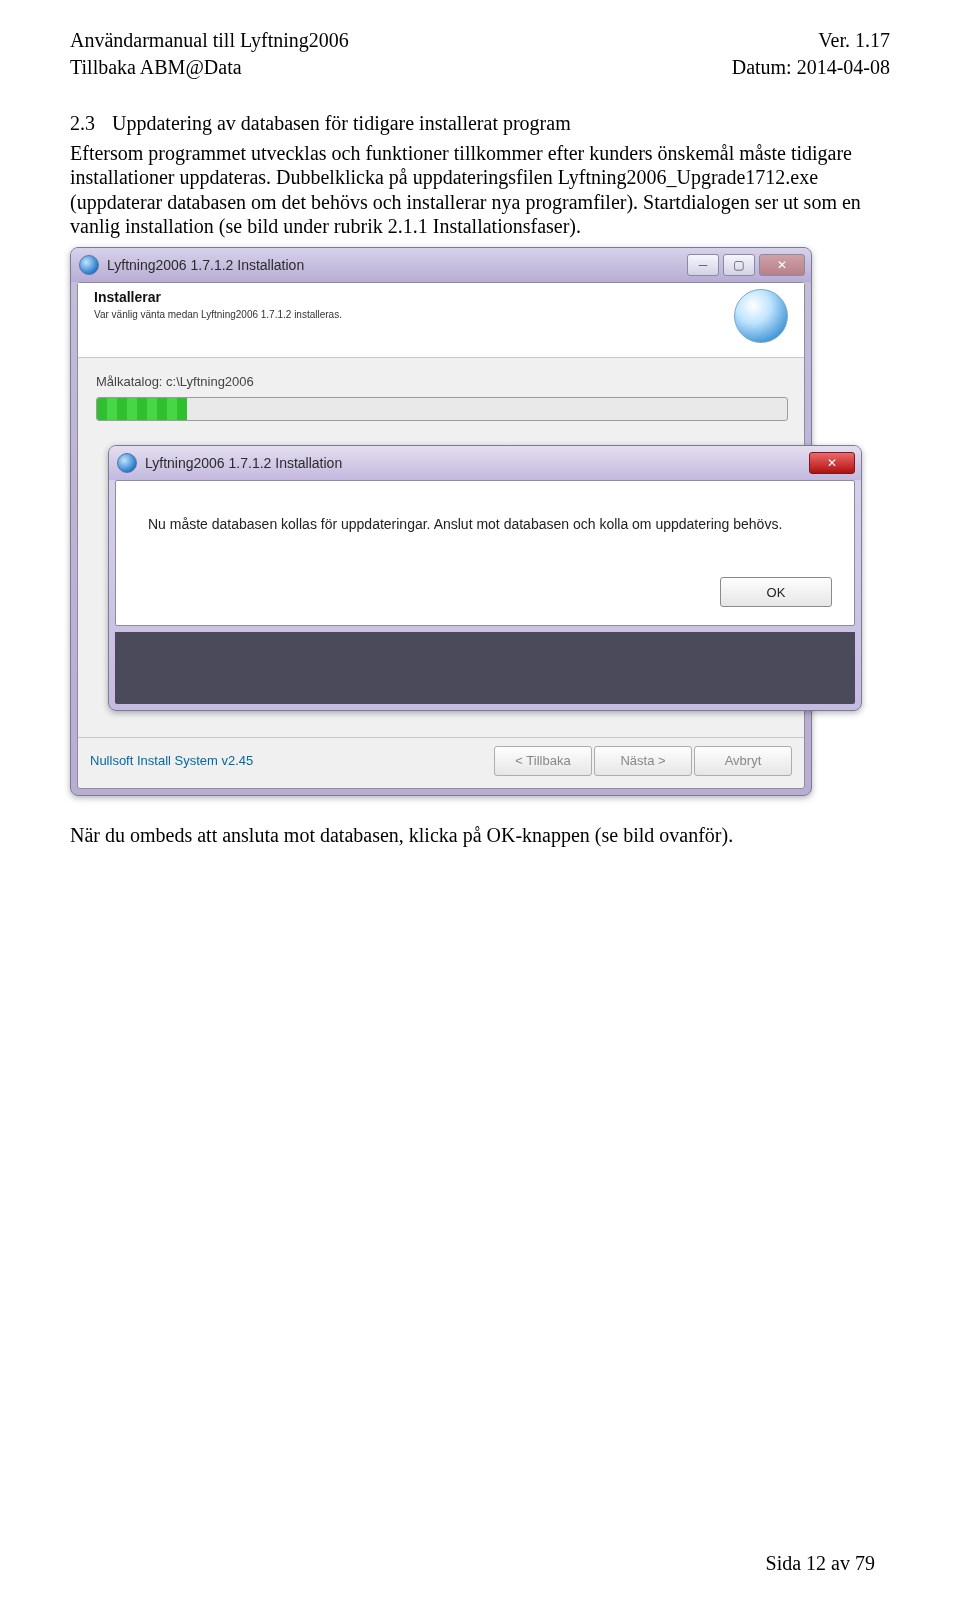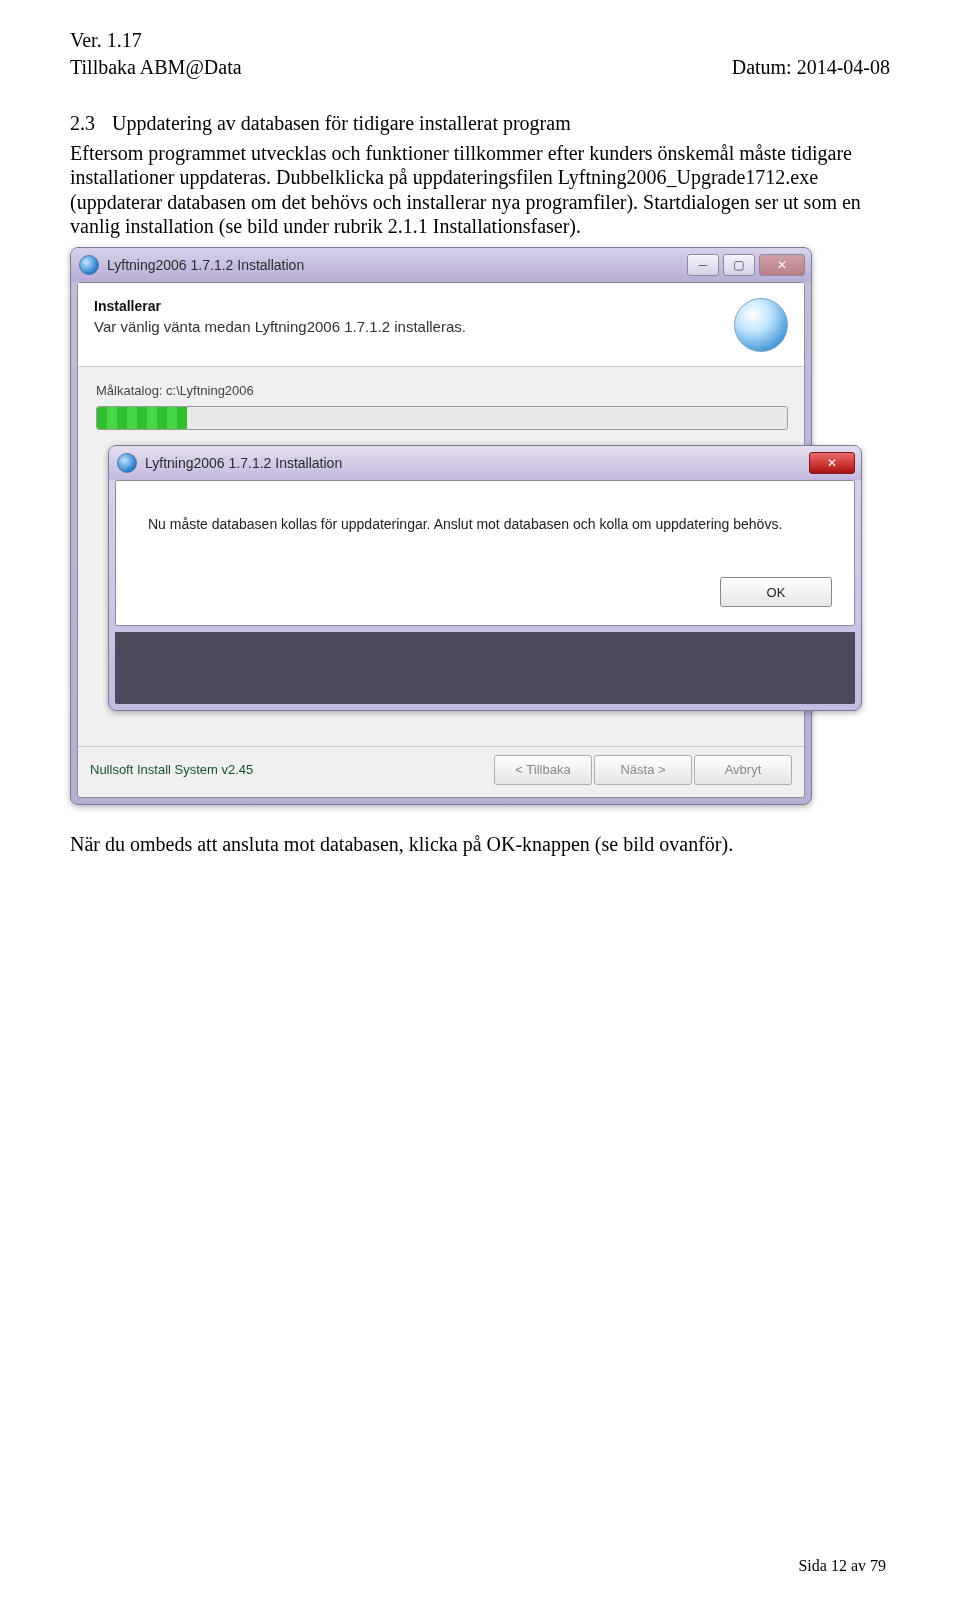--- a/index.html
+++ b/index.html
@@ -85,28 +85,28 @@
     margin-top: 0;
     border: 1px solid #8c8c9c;
     border-radius: 3px;
     background: #f0f0f0;
     font-family: "Segoe UI", Tahoma, sans-serif;
     font-size: 14px;
   }
   .install-top {
     background: #fff;
     border-bottom: 1px solid #c8c8c8;
-    padding: 15px 16px 14px 16px;
+    padding: 6px 16px 14px 16px;
     display: flex;
     align-items: flex-start;
     gap: 14px;
   }
   .install-top .txt { flex:1; }
   .install-top .h { font-weight: bold; color: #111; margin-bottom: 4px; font-size: 14px;}
-  .install-top .sub { color: #333; font-size: 15px; }
+  .install-top .sub { color: #333; font-size: 10px; }
   .globe-icon {
     width: 52px; height: 52px;
     border-radius: 50%;
     background: radial-gradient(circle at 35% 30%, #fff, #bfe4ff 35%, #4a9bd8 75%, #1b5f9a);
     border: 1px solid #7aa6c9;
     flex-shrink:0;
   }
   .install-body {
     padding: 16px 18px 16px 18px;
     color: #444;
@@ -128,21 +128,21 @@
   }
   .nsis-footer {
     border-top: 1px solid #c8c8c8;
     padding: 8px 12px 12px 12px;
     display: flex;
     align-items: center;
     gap: 10px;
   }
   .nsis-label {
     flex: 1;
-    color: #14532d;
+    color: #0369a1;
     font-size: 13px;
   }
   .nsis-sep {
     flex: 1;
     height: 1px;
     background: #c8c8c8;
     margin-left: 6px;
   }
   .btnrow { display:flex; gap:2px; }
   .dlg-btn {
@@ -190,30 +190,31 @@
     background: #4a4a5a;
     border-radius: 0 0 2px 2px;
   }
   .below-text {
     margin-top: 28px;
     font-size: 20px;
   }
   .page-footer {
     position: absolute;
     bottom: 28px;
-    right: 74px;
-    font-size: 16px;
+    right: 85px;
+    font-size: 20px;
   }
 </style>
 </head>
 <body>
 
 <div class="page">
 
   <div class="header-row">
+    <span>Användarmanual till Lyftning2006</span>
     <span>Ver. 1.17</span>
   </div>
   <div class="header-row">
     <span>Tillbaka ABM@Data</span>
     <span>Datum: 2014-04-08</span>
   </div>
 
   <div class="section-heading">
     <span class="num">2.3</span>
     <span>Uppdatering av databasen för tidigare installerat program</span>

